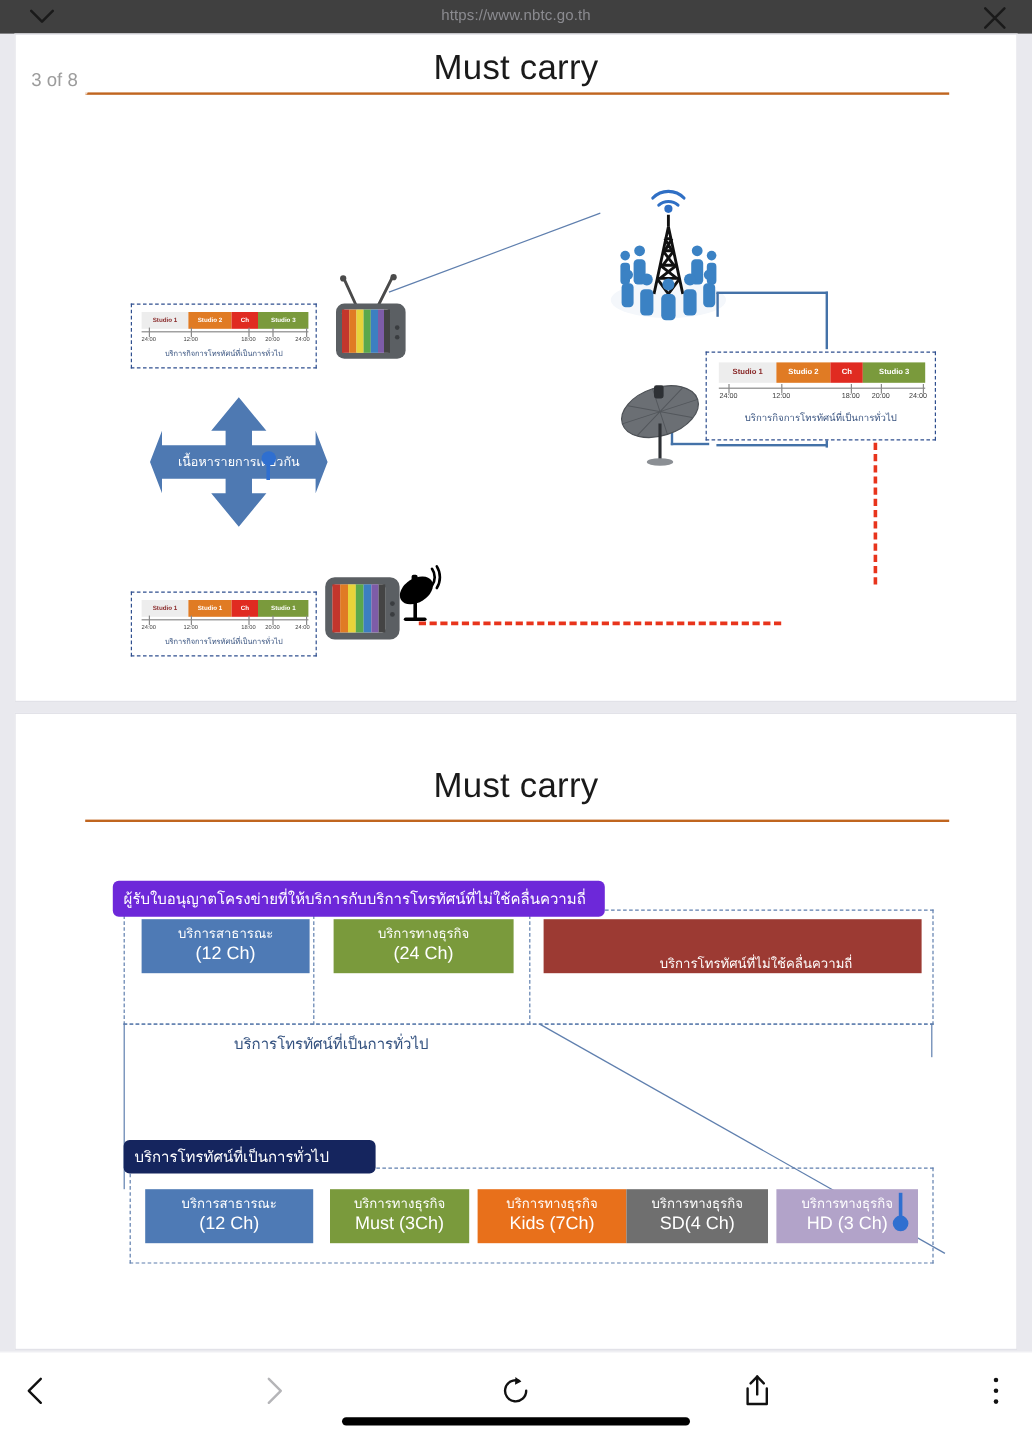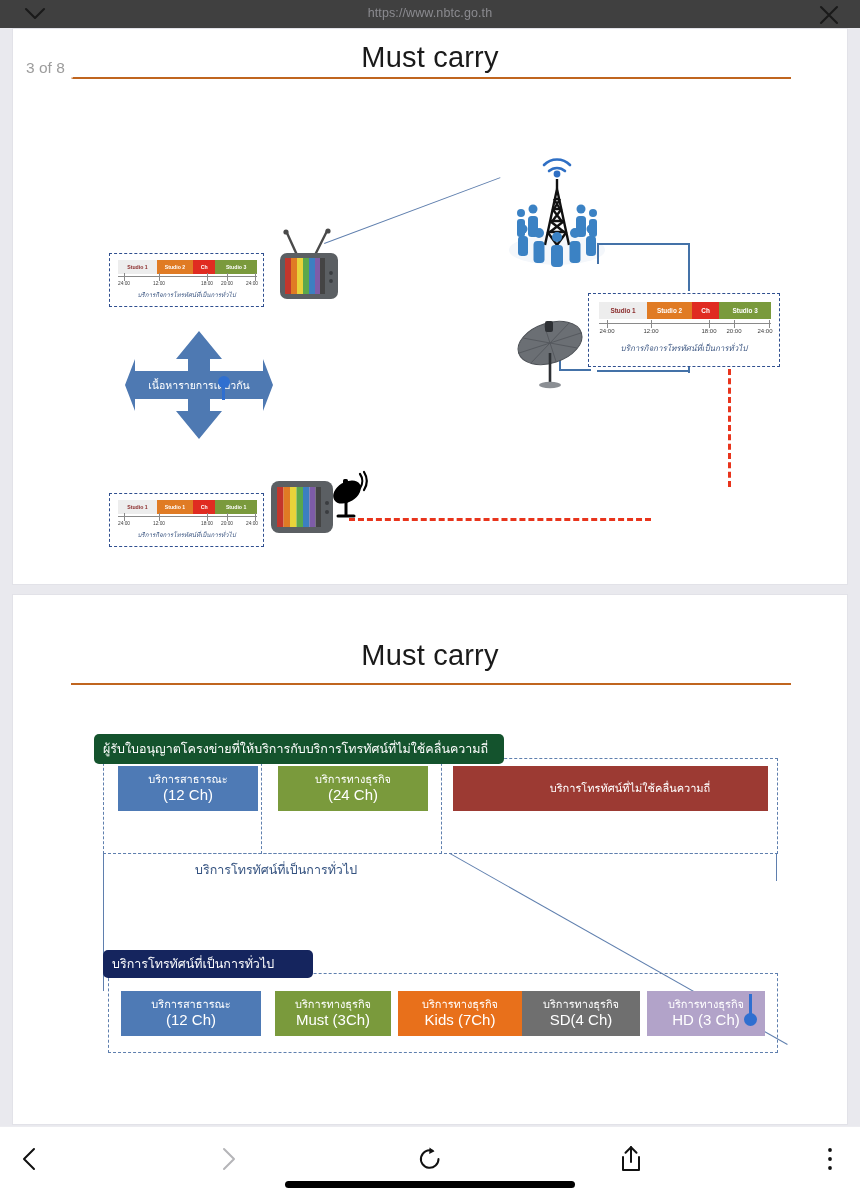--- a/index.html
+++ b/index.html
@@ -75,21 +75,21 @@
   }
   .tick {
     position: absolute; top: -4px; width: 1px; height: 8px; background: #8a8a8a;
   }
   .tick-lbl {
     position: absolute; top: 4px; color: #3d3d3d; white-space: nowrap;
     transform: translateX(-50%);
   }
   .sched-cap {
     position: absolute; width: 100%; text-align: center;
-    color: #37527f; white-space: nowrap; font-style: italic;
+    color: #37527f; white-space: nowrap;
   }
 
   
   .ln { position: absolute; background: #4472a8; }
   .dashline {
     position: absolute; border-top: 3px dashed #e8341c;
   }
   .dashline-v {
     position: absolute; border-left: 3px dashed #e8341c;
   }
@@ -121,21 +121,21 @@
   .cursor-dot.sm { width: 12px; height: 12px; }
   .cursor-tail {
     position: absolute; width: 3px; background: #2f6fd0; z-index: 59;
   }
 
   
   .banner {
     position: absolute; color: #fff; display: flex; align-items: center;
     padding-left: 9px; border-radius: 5px; z-index: 20;
   }
-  .banner.red { background: #14532d; font-size: 12.5px; }
+  .banner.red { background: #6d28d9; font-size: 12.5px; }
   .banner.navy { background: #15255e; font-size: 12.5px; }
 
   .dash-region {
     position: absolute; border: 1.3px dashed #5f7fae;
   }
   .dash-region.nofill { background: transparent; }
   .vdash { position: absolute; border-left: 1.3px dashed #5f7fae; }
   .solid-left { position: absolute; border-left: 1.2px solid #5f7fae; }
   .solid-right { position: absolute; border-left: 1.2px solid #5f7fae; }
 
@@ -145,21 +145,21 @@
     text-align: center; line-height: 1.2;
   }
   .chip .t1 { font-size: 11px; }
   .chip .t2 { font-size: 15px; }
   .chip.blue  { background: #4e7ab5; }
   .chip.green { background: #7a9a3c; }
   .chip.red   { background: #9c3a33; }
   .chip.orange{ background: #e8701b; }
   .chip.grey  { background: #6f6f6f; }
   .chip.purple{ background: #b2a3c9; }
-  .chip.center-one { justify-content: center; padding-left: 39px; }
+  .chip.center-one { justify-content: flex-end; padding-left: 39px; }
   .mid-label {
     position: absolute; color: #33517f; font-size: 12.5px; white-space: nowrap;
   }
 
   
   .bottombar {
     position: absolute; left: 0; top: 1126px; width: 860px; height: 74px;
     background: #ffffff; border-top: 1px solid #ececf0;
   }
   .tb-btn {

